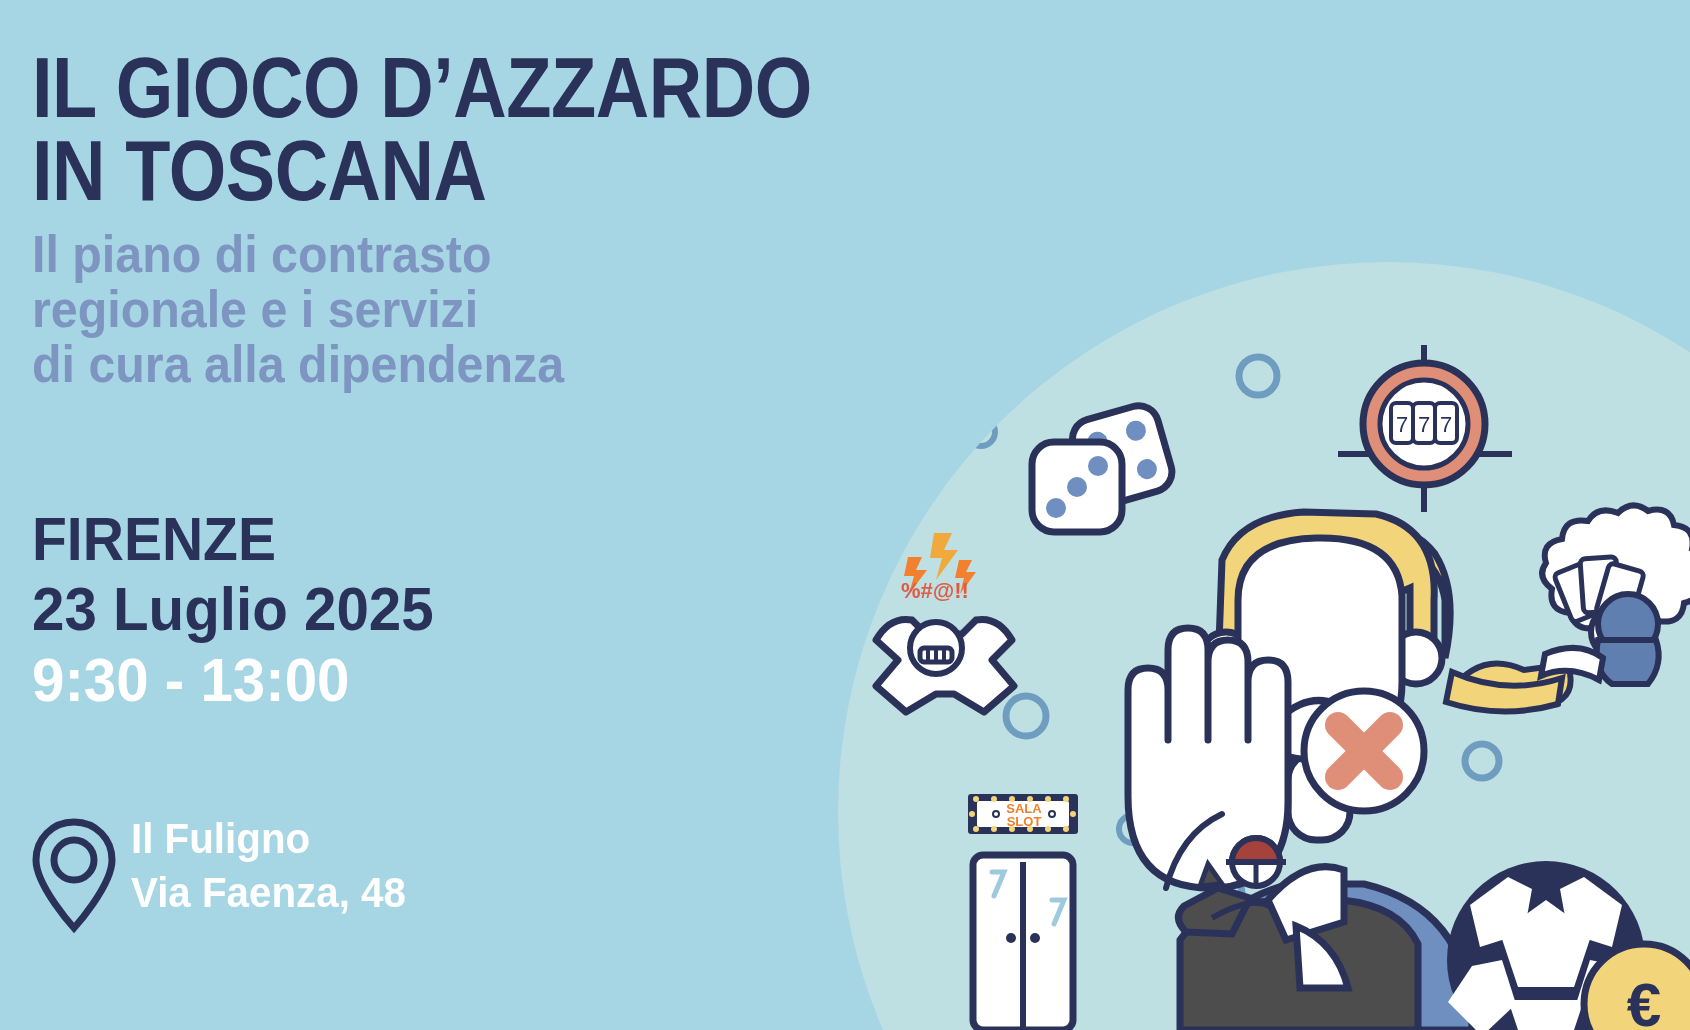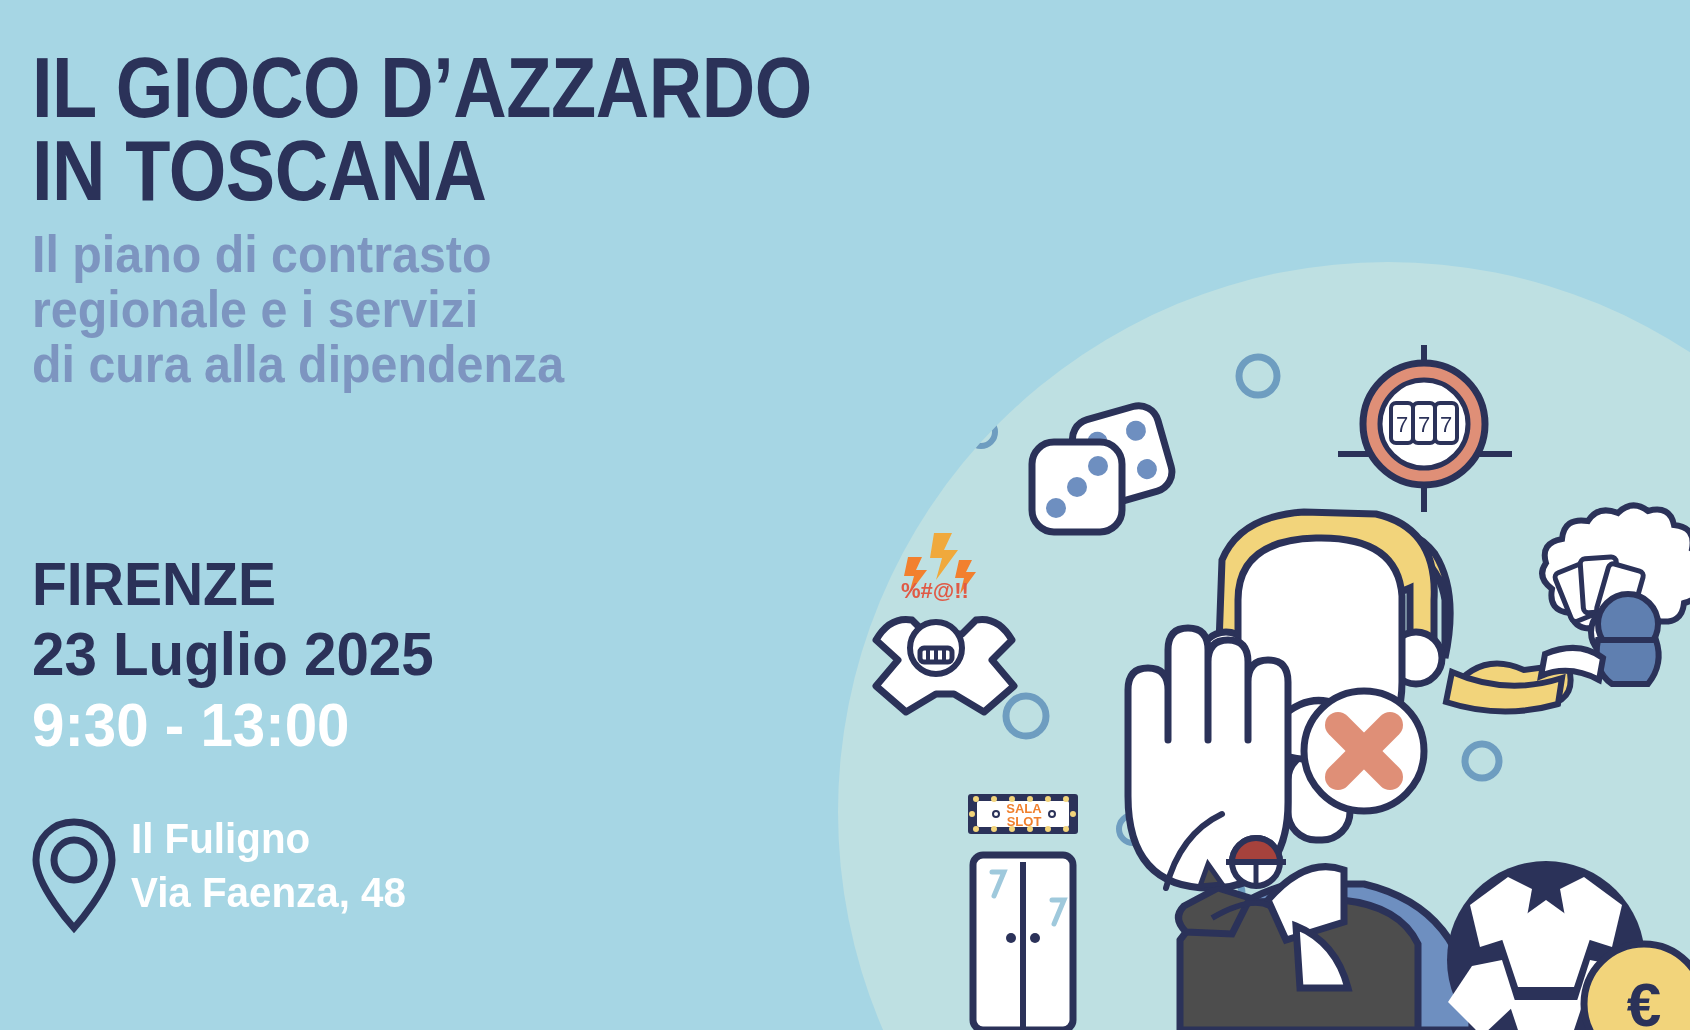--- a/index.html
+++ b/index.html
@@ -71,21 +71,21 @@
   .time{
     font-family:"Liberation Sans", sans-serif;
     font-weight:bold;
     font-size:62px;
     line-height:1.08;
     color:#ffffff;
     transform:scaleX(0.94);
     transform-origin:left top;
     margin:4px 0 0 0;
   }
-  .event-block{position:absolute;left:32px;top:508px;margin-top:45px;}
+  .event-block{position:absolute;left:32px;top:508px;}
   .venue-block{
     position:absolute;left:30px;top:812px;
     display:flex;align-items:flex-start;gap:13px;
   }
   .pin{flex:0 0 auto;margin-top:4px;}
   .venue-lines{
     font-family:"Liberation Sans", sans-serif;
     font-weight:bold;
     font-size:42px;
     line-height:1.28;

